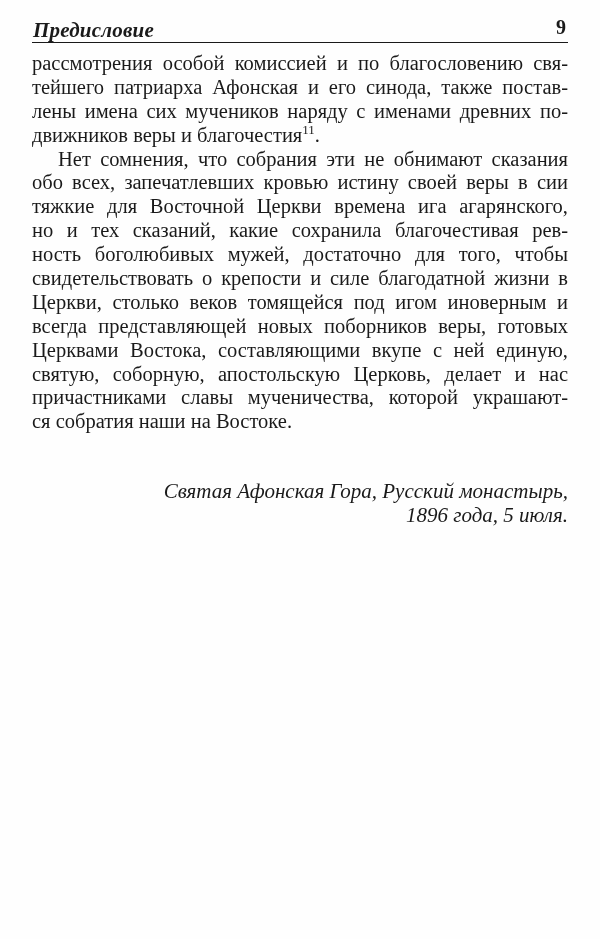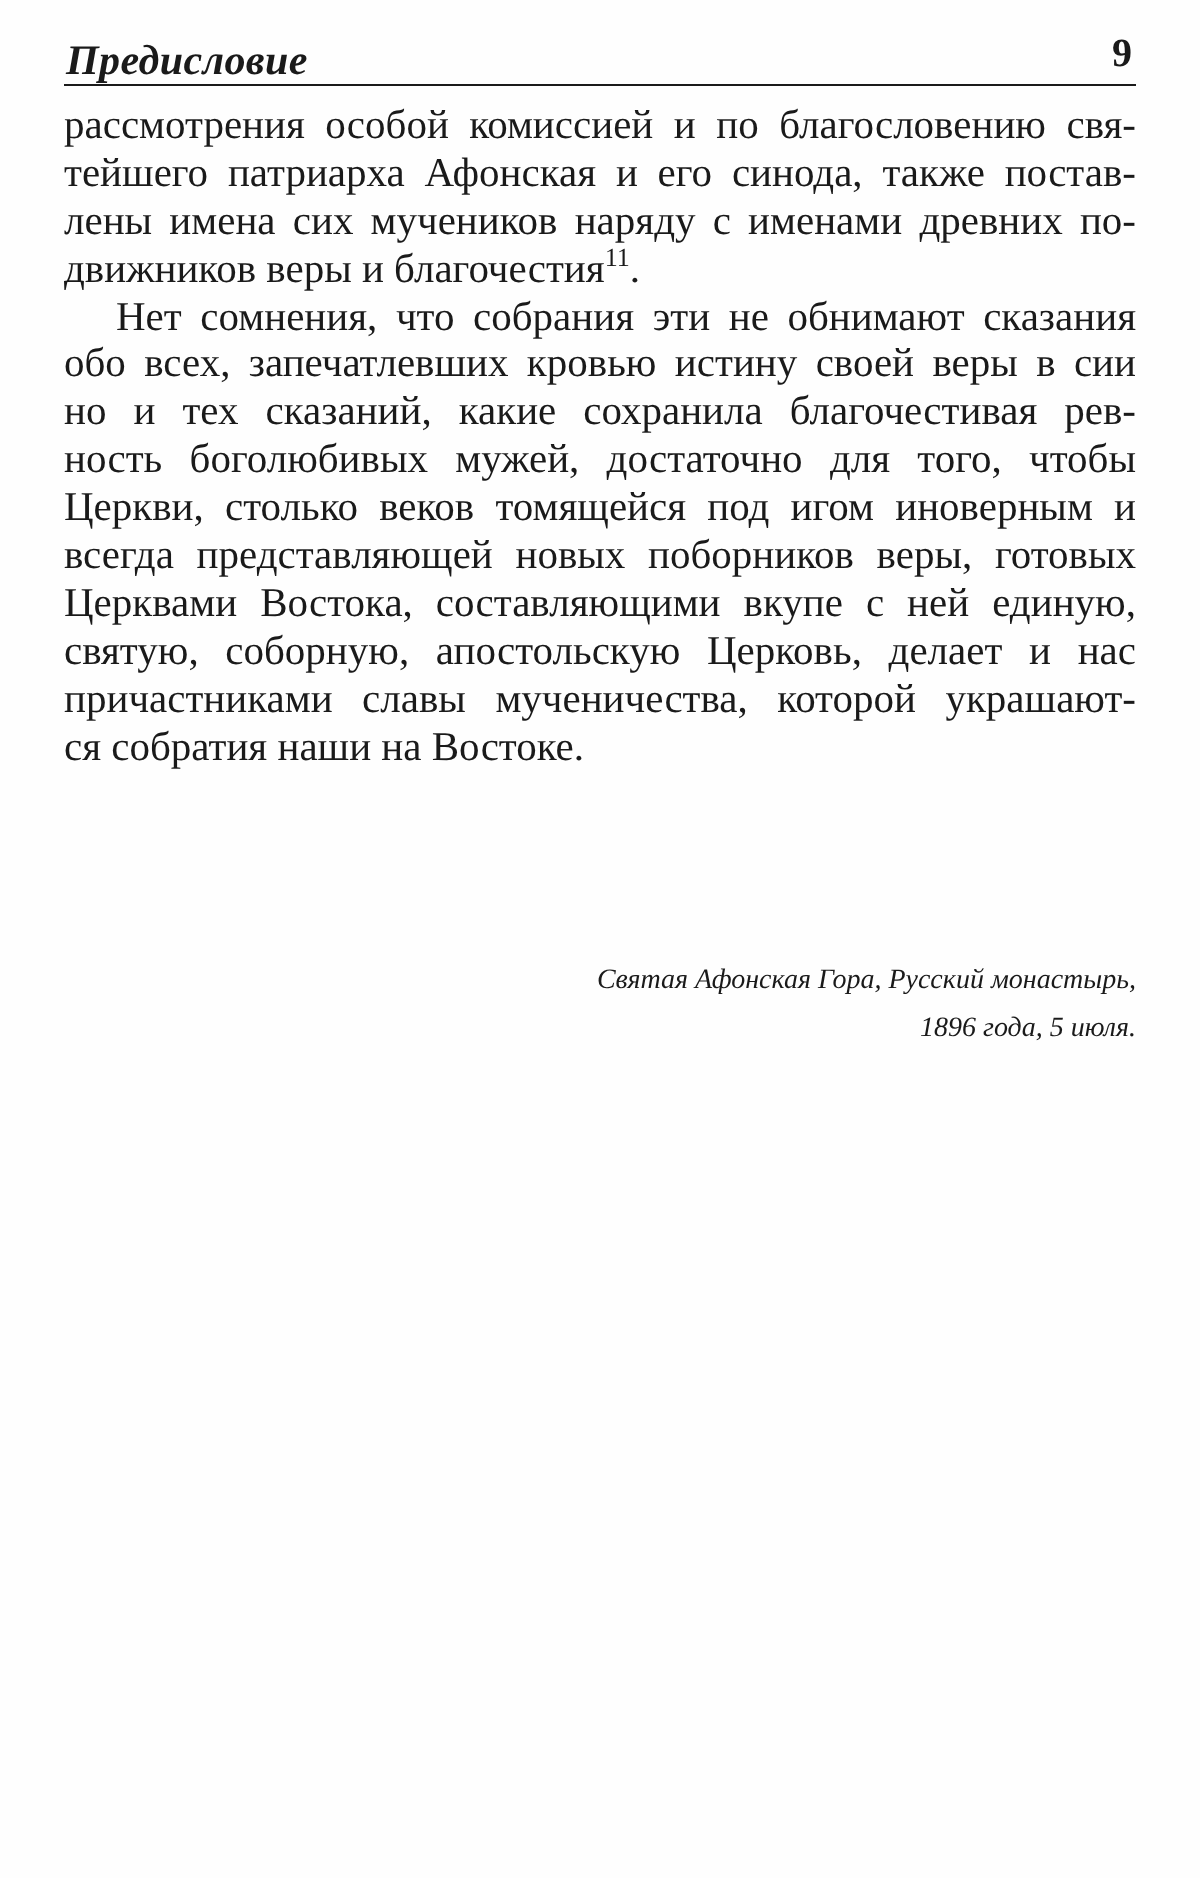--- a/index.html
+++ b/index.html
@@ -64,21 +64,21 @@
       font-size: 13px;
       vertical-align: super;
       line-height: 0;
     }
     .signature {
       position: absolute;
       right: 32px;
       top: 479px;
       text-align: right;
       font-style: italic;
-      font-size: 14px;
+      font-size: 21px;
       line-height: 24px;
     }
     .signature span { display: block; }
   </style>
 </head>
 <body>
 
 <div class="running-head">
   <span class="section-title">Предисловие</span>
   <span class="page-number">9</span>
@@ -86,22 +86,24 @@
 
 <div class="body-text">
 
   <span class="line">рассмотрения особой комиссией и по благословению свя-</span>
   <span class="line">тейшего патриарха Афонская и его синода, также постав-</span>
   <span class="line">лены имена сих мучеников наряду с именами древних по-</span>
   <span class="line last"><span>движников веры и благочестия</span><sup class="fn">11</sup><span>.</span></span>
 
   <span class="line indent">Нет сомнения, что собрания эти не обнимают сказания</span>
   <span class="line">обо всех, запечатлевших кровью истину своей веры в сии</span>
+  <span class="line">тяжкие для Восточной Церкви времена ига агарянского,</span>
   <span class="line">но и тех сказаний, какие сохранила благочестивая рев-</span>
   <span class="line">ность боголюбивых мужей, достаточно для того, чтобы</span>
+  <span class="line">свидетельствовать о крепости и силе благодатной жизни в</span>
   <span class="line">Церкви, столько веков томящейся под игом иноверным и</span>
   <span class="line">всегда представляющей новых поборников веры, готовых</span>
   <span class="line">Церквами Востока, составляющими вкупе с ней единую,</span>
   <span class="line">святую, соборную, апостольскую Церковь, делает и нас</span>
   <span class="line">причастниками славы мученичества, которой украшают-</span>
   <span class="line last">ся собратия наши на Востоке.</span>
 </div>
 
 <div class="signature">
   <span>Святая Афонская Гора, Русский монастырь,</span>

